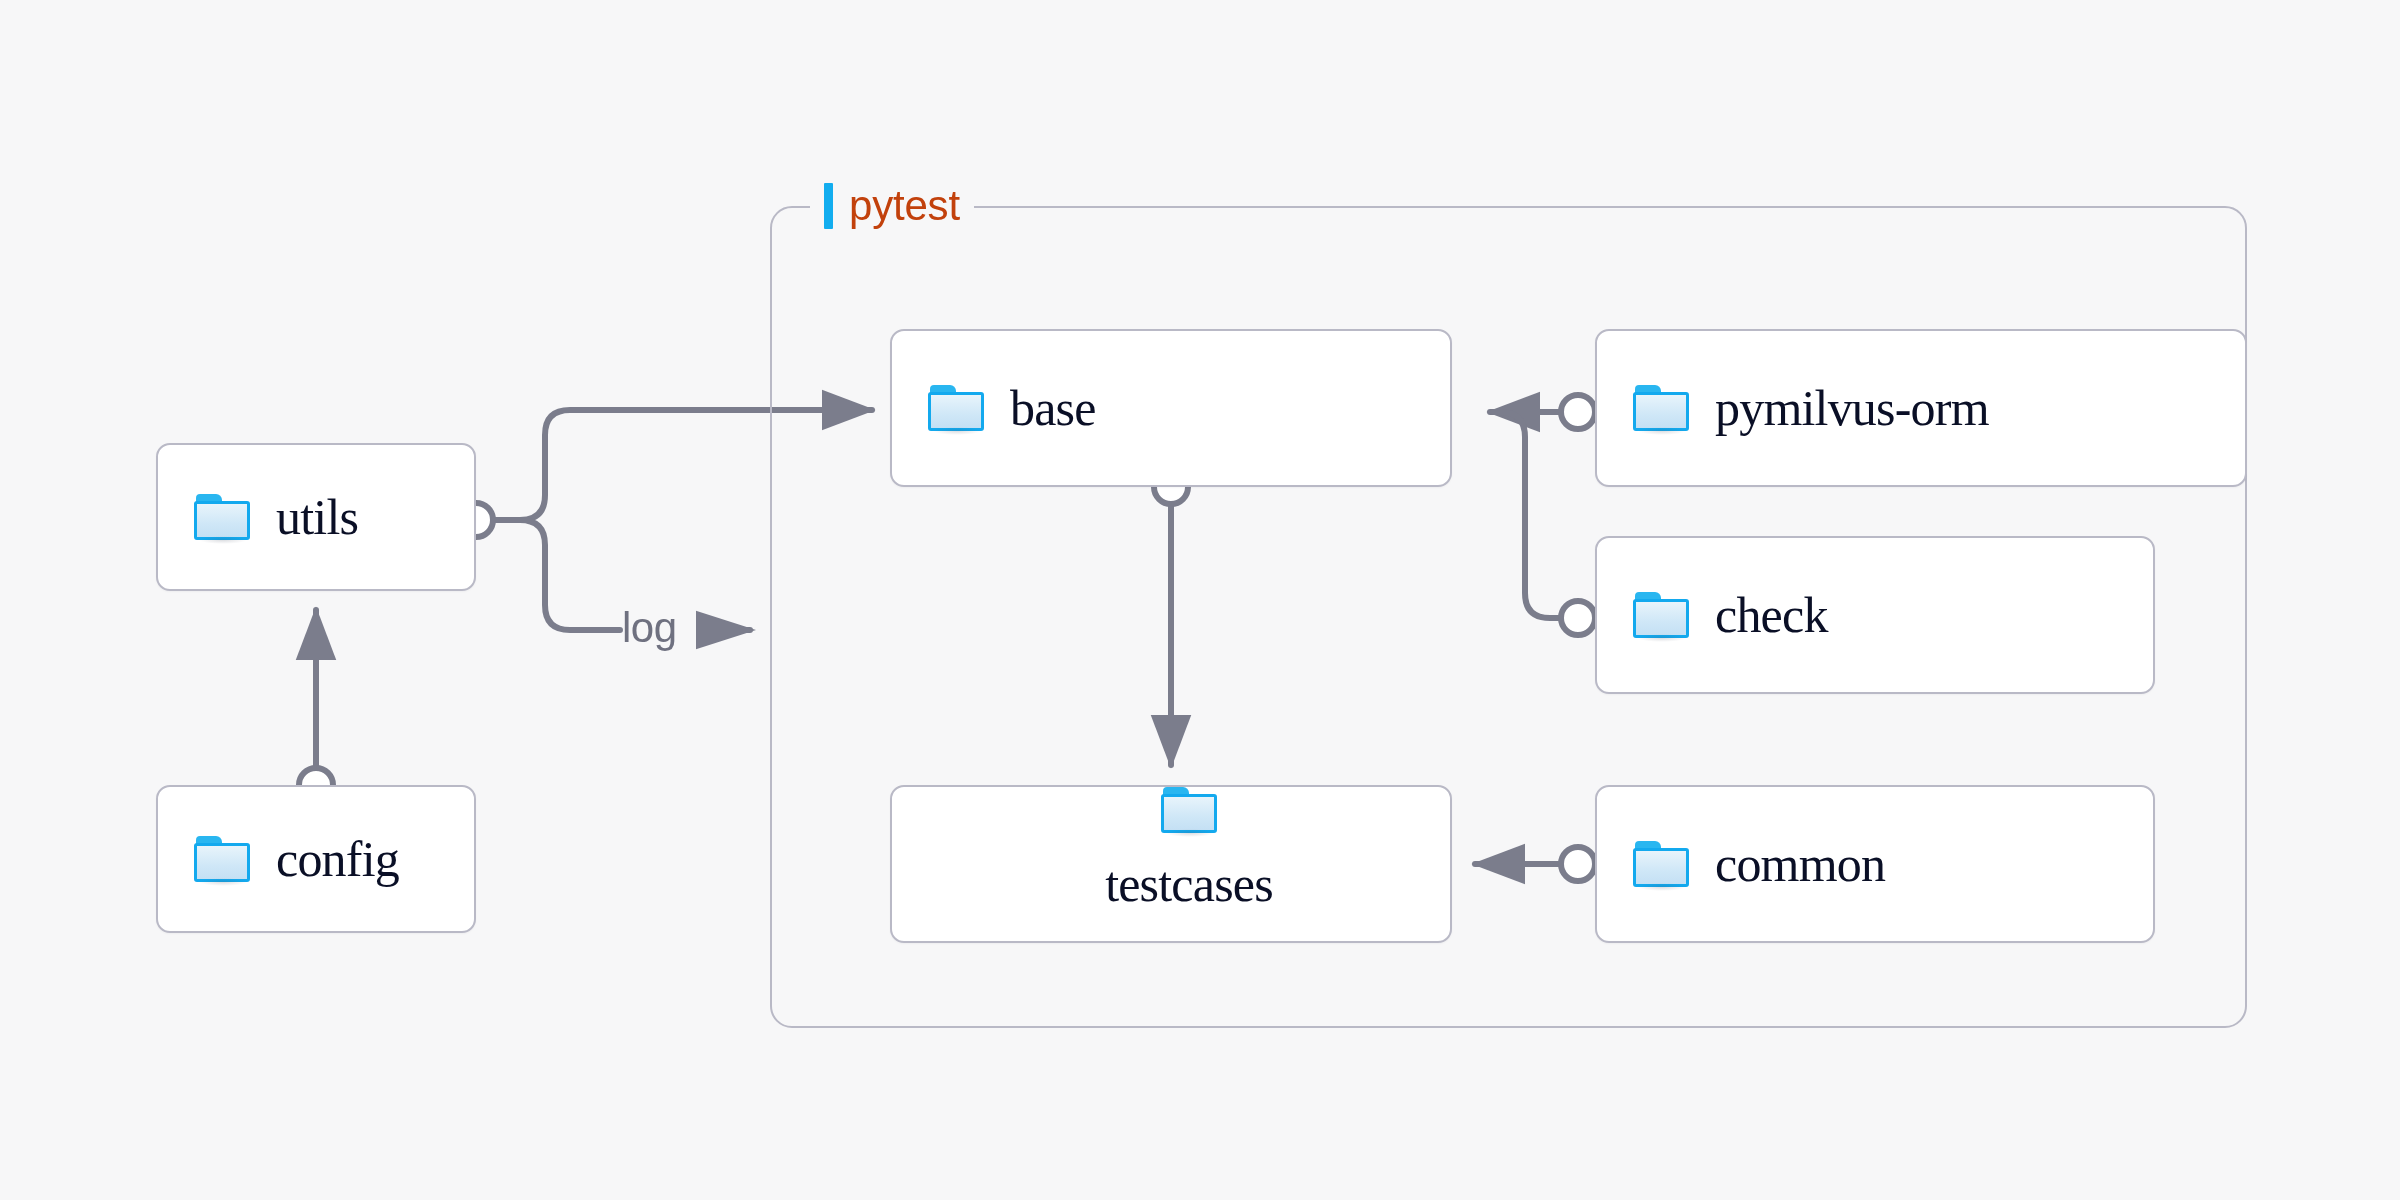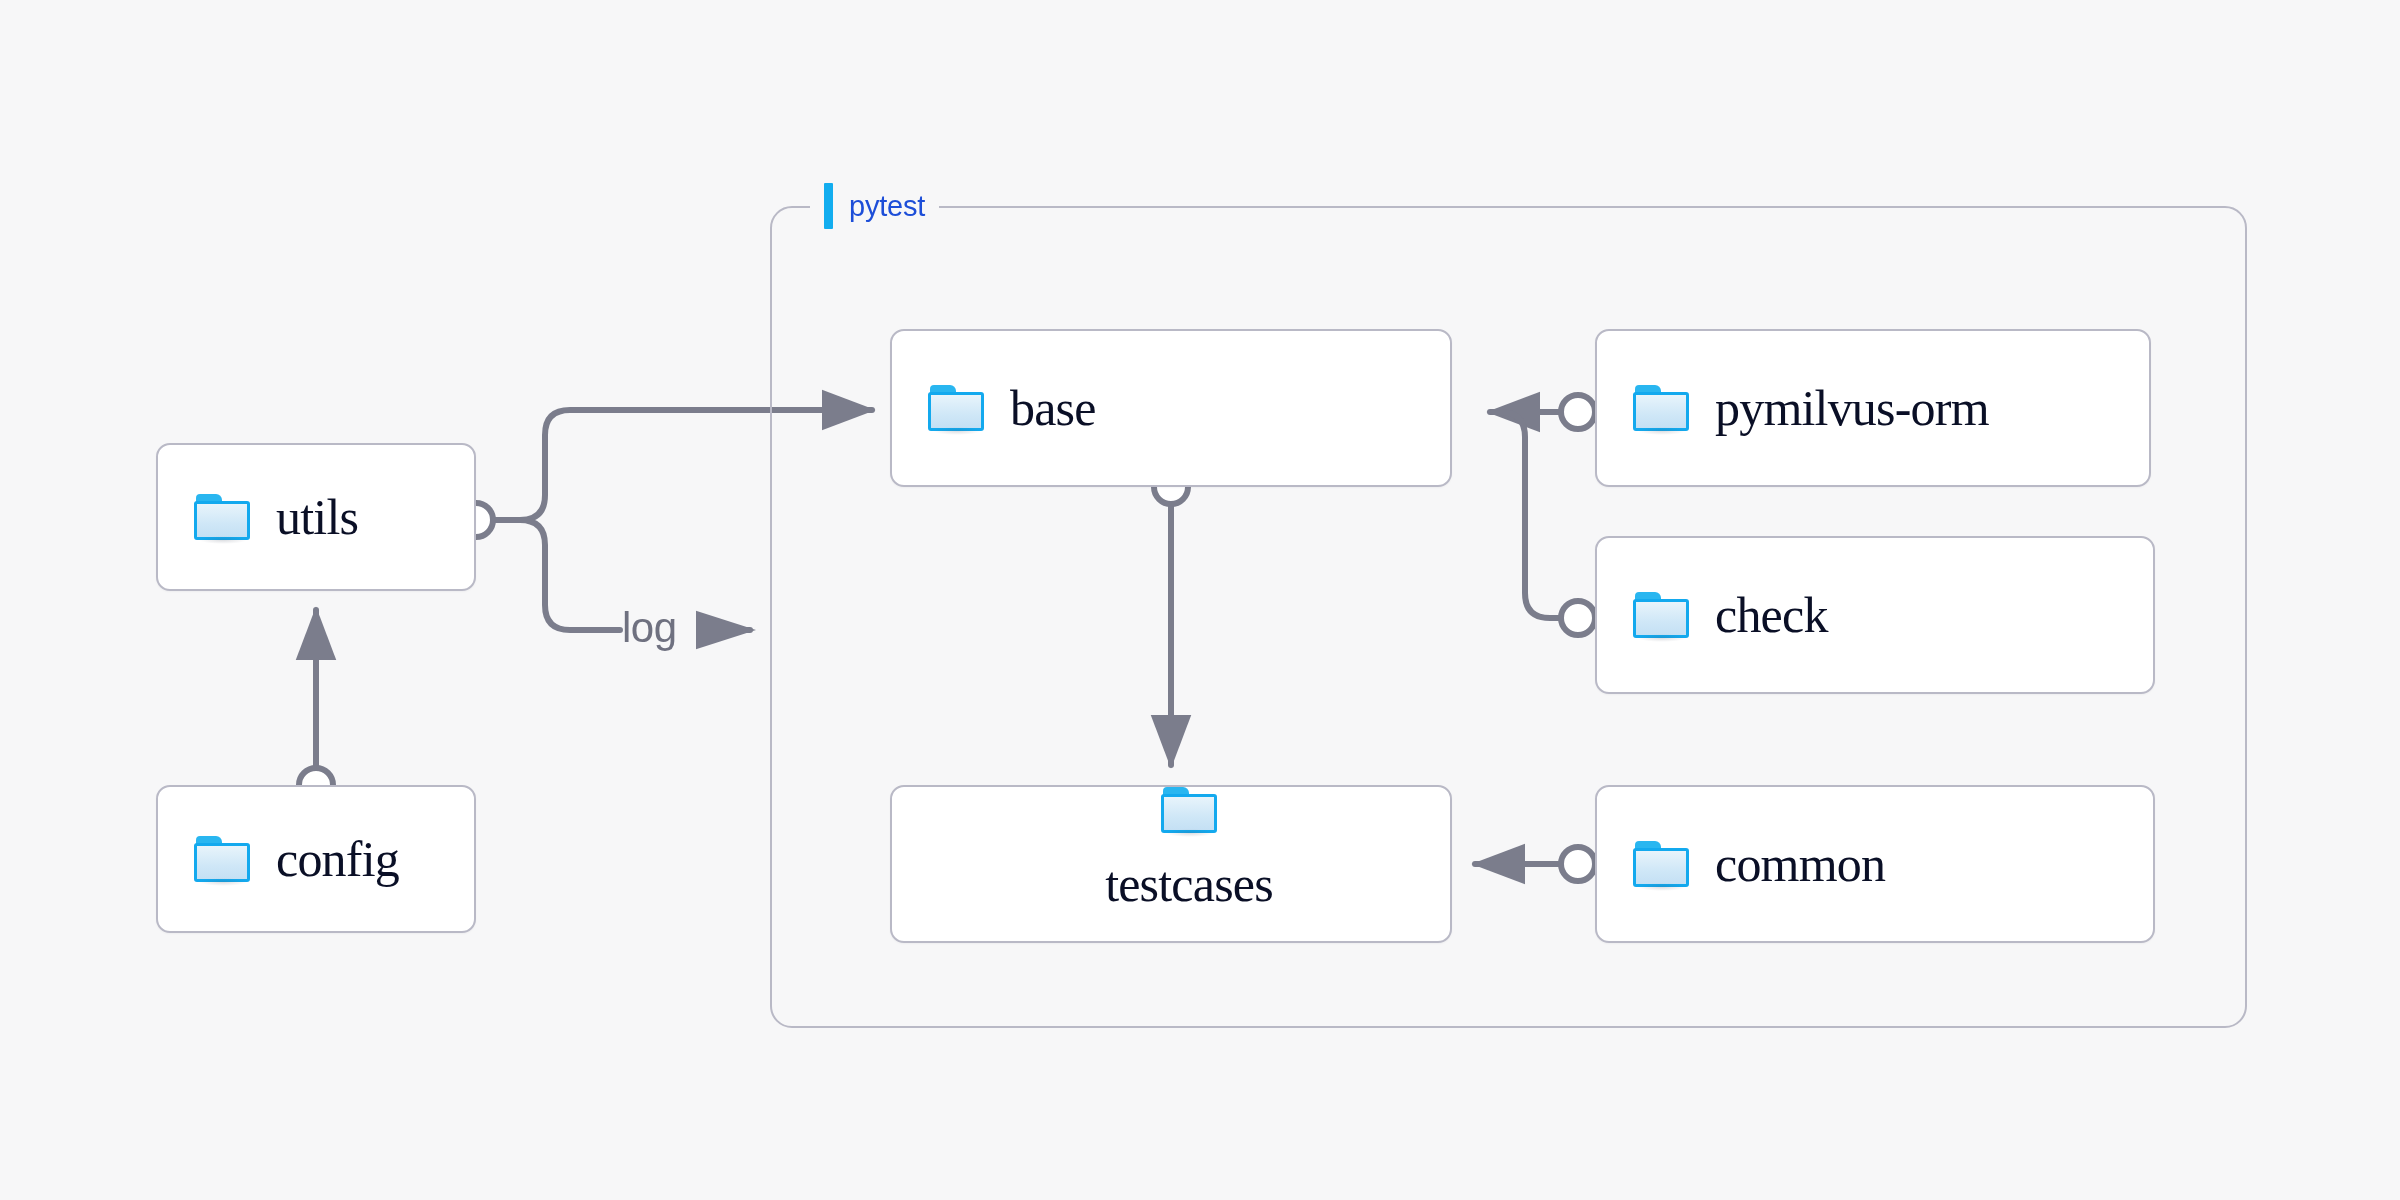--- a/index.html
+++ b/index.html
@@ -35,22 +35,22 @@
     height: 56px;
   }
   .group-accent {
     width: 9px;
     height: 46px;
     background: #12adef;
     border-radius: 1px;
     flex: 0 0 auto;
   }
   .group-title {
-    font-size: 29px;
-    color: #1d4ed8;
+    font-size: 42px;
+    color: #c2410c;
     letter-spacing: -0.2px;
     white-space: nowrap;
   }
   
   .node {
     position: absolute;
     box-sizing: border-box;
     background: #ffffff;
     border: 2px solid #b9b9c6;
     border-radius: 14px;
@@ -208,21 +208,21 @@
 
   <div class="node" style="left:890px; top:785px; width:562px; height:158px;flex-direction:column;">
     <span class="folder-icon">
       <span class="tab"></span>
         <span class="body"></span>
         <span class="shadow"></span>
     </span>
     <span class="node-label">testcases</span>
   </div>
 
-  <div class="node" style="left:1595px; top:329px; width:556px; height:158px;">
+  <div class="node" style="left:1595px; top:329px; width:652px; height:158px;">
     <span class="folder-icon">
       <span class="tab"></span>
         <span class="body"></span>
         <span class="shadow"></span>
     </span>
     <span class="node-label">pymilvus-orm</span>
   </div>
 
   <div class="node" style="left:1595px; top:536px; width:560px; height:158px;">
     <span class="folder-icon">

